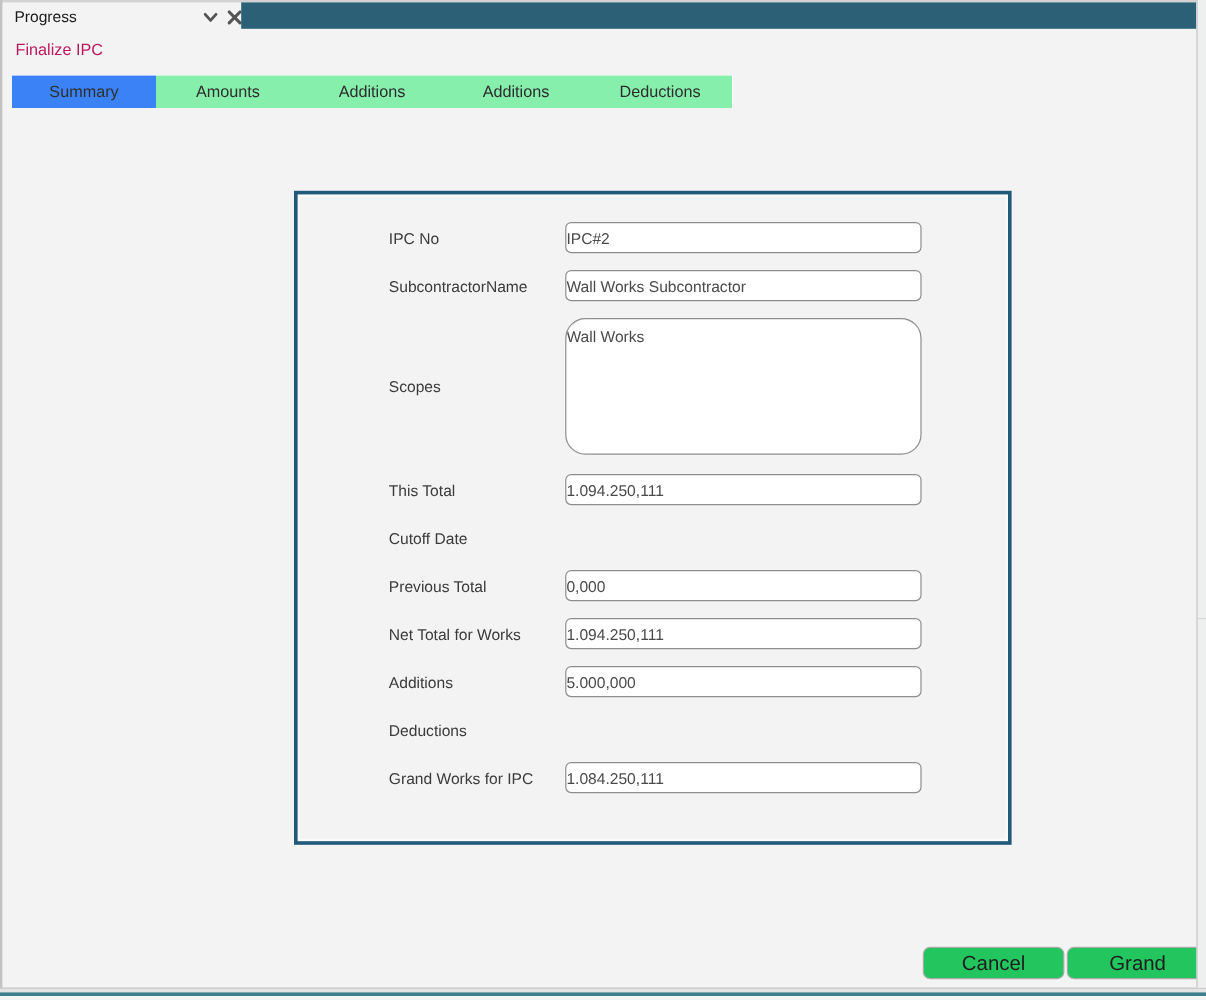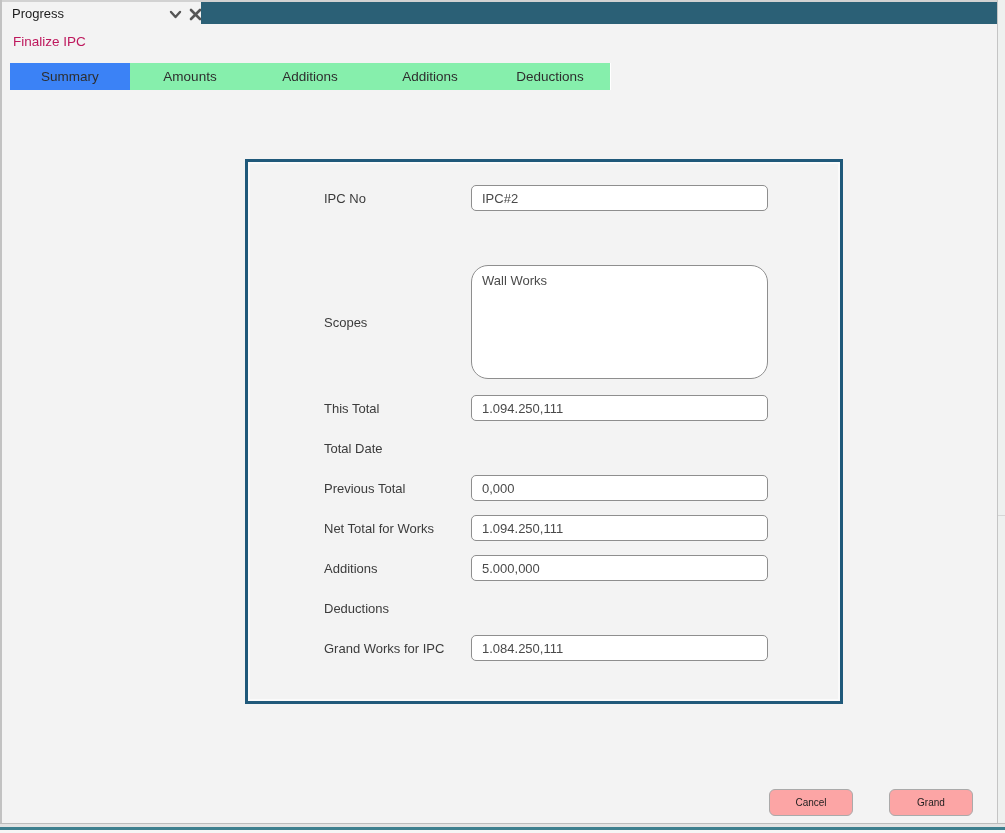--- a/index.html
+++ b/index.html
@@ -53,30 +53,30 @@
   .form-row { position: absolute; left: 0; width: 100%; height: 26px; }
   .form-row .field-label {
     position: absolute; left: 76px; top: 0; height: 100%;
     display: flex; align-items: center;
     font-size: 13px; color: #3b3b3b; white-space: nowrap;
   }
   .form-row input[type="text"], .form-row textarea {
     position: absolute; left: 223px; top: 0; width: 297px; height: 100%;
     border: 1px solid #8e8e8e; border-radius: 5px; background: #ffffff;
     font-family: "Liberation Sans", sans-serif; font-size: 13px; color: #4a4a4a;
-    padding-left: 10px; outline: none;
+    outline: none;
   }
   .form-row textarea { padding-top: 7px; resize: none; border-radius: 17px; }
   .form-row.textarea-row { height: 114px; }
 
   
   .btn {
-    position: absolute; top: 789px; width: 84px; height: 27px;
-    border: 1px solid #aaaaaa; border-radius: 6px; background: #fca5a5;
-    font-family: "Liberation Sans", sans-serif; font-size: 10px; color: #1e1e1e;
+    position: absolute; top: 789px; width: 118px; height: 27px;
+    border: 1px solid #aaaaaa; border-radius: 6px; background: #22c55e;
+    font-family: "Liberation Sans", sans-serif; font-size: 17px; color: #1e1e1e;
     cursor: pointer;
   }
   .btn-cancel { left: 769px; }
   .btn-next   { left: 889px; }
 
   
   .bottom-gray-line { position: absolute; left: 0; top: 823px; width: 100%; height: 1px; background: #bcbcbc; }
   .bottom-light     { position: absolute; left: 0; top: 824px; width: 100%; height: 3px; background: #e3e3e3; }
   .bottom-teal-line { position: absolute; left: 0; top: 827px; width: 100%; height: 3px; }
   .bottom-footer    { position: absolute; left: 0; top: 830px; width: 100%; height: 3px; background: #f6f6f6; }
@@ -116,30 +116,34 @@
       <button class="tab">Additions</button>
       <button class="tab">Deductions</button>
     </div>
 
   <div class="panel">
     <div class="form-fields">
         <div class="form-row" style="top: 23px;">
           <span class="field-label">IPC No</span>
           <input type="text" value="IPC#2" style="">
         </div>
+        <div class="form-row" style="top: 63px;">
+          <span class="field-label">SubcontractorName</span>
+          <input type="text" value="Wall Works Subcontractor" style="">
+        </div>
         <div class="form-row textarea-row" style="top: 103px;">
           <span class="field-label">Scopes</span>
           <textarea style="">Wall Works</textarea>
         </div>
         <div class="form-row" style="top: 233px;">
           <span class="field-label">This Total</span>
           <input type="text" value="1.094.250,111" style="">
         </div>
         <div class="form-row" style="top: 273px;">
-          <span class="field-label">Total Date</span>
+          <span class="field-label">Cutoff Date</span>
         </div>
         <div class="form-row" style="top: 313px;">
           <span class="field-label">Previous Total</span>
           <input type="text" value="0,000" style="">
         </div>
         <div class="form-row" style="top: 353px;">
           <span class="field-label">Net Total for Works</span>
           <input type="text" value="1.094.250,111" style="">
         </div>
         <div class="form-row" style="top: 393px;">

